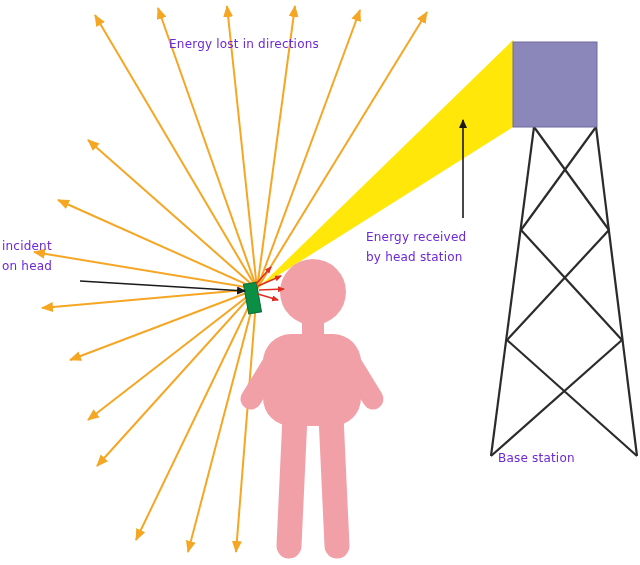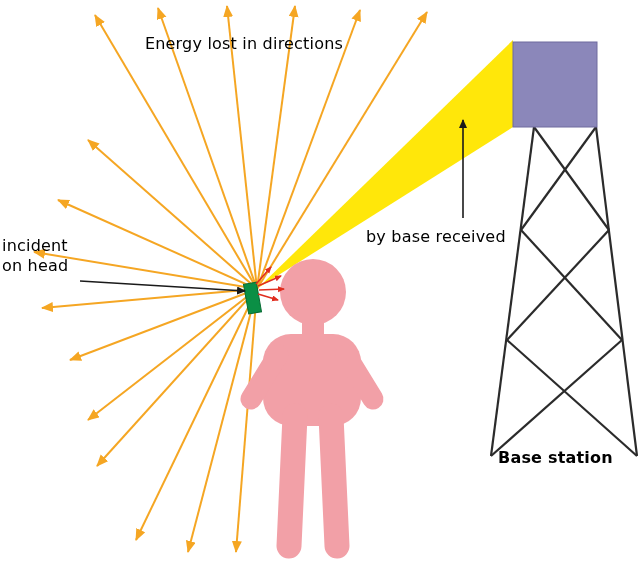--- a/index.html
+++ b/index.html
@@ -15,30 +15,30 @@
     background: #ffffff;
     overflow: hidden;
   }
   .stage svg {
     position: absolute;
     left: 0;
     top: 0;
   }
   .label {
     position: absolute;
-    color: #000000;
-    font-size: 16px;
+    color: #6d28d9;
+    font-size: 12px;
     line-height: 20px;
     letter-spacing: 0.2px;
   }
   .label .ln { white-space: nowrap; }
   .label-energy-lost   { left: 125px; top: 34px;  width: 238px; text-align: center; }
   .label-energy-incident{ left: 2px;  top: 236px; width: 90px;  text-align: left; }
   .label-energy-received{ left: 366px; top: 227px; width: 150px; text-align: left; }
-  .label-base-station  { left: 498px; top: 448px; width: 120px; text-align: left; font-weight: bold; }
+  .label-base-station  { left: 498px; top: 448px; width: 120px; text-align: left; }
 </style>
 </head>
 <body>
 
 <div class="stage">
 
   <svg width="640" height="565" viewBox="0 0 640 565">
     <defs>
       <marker id="mOrange" markerUnits="userSpaceOnUse" markerWidth="14" markerHeight="12" refX="11" refY="5" orient="auto">
         <path d="M0,0 L12,5 L0,10 Z" fill="#F5A623"></path>
@@ -117,20 +117,21 @@
   <div class="label label-energy-lost">
     <div class="ln">Energy lost in directions</div>
   </div>
 
   <div class="label label-energy-incident">
     <div class="ln">incident</div>
     <div class="ln">on head</div>
   </div>
 
   <div class="label label-energy-received">
-    <div class="ln">by base received</div>
+    <div class="ln">Energy received</div>
+    <div class="ln">by head station</div>
   </div>
 
   <div class="label label-base-station">
     <div class="ln">Base station</div>
   </div>
 
 </div>
 
 </body></html>

